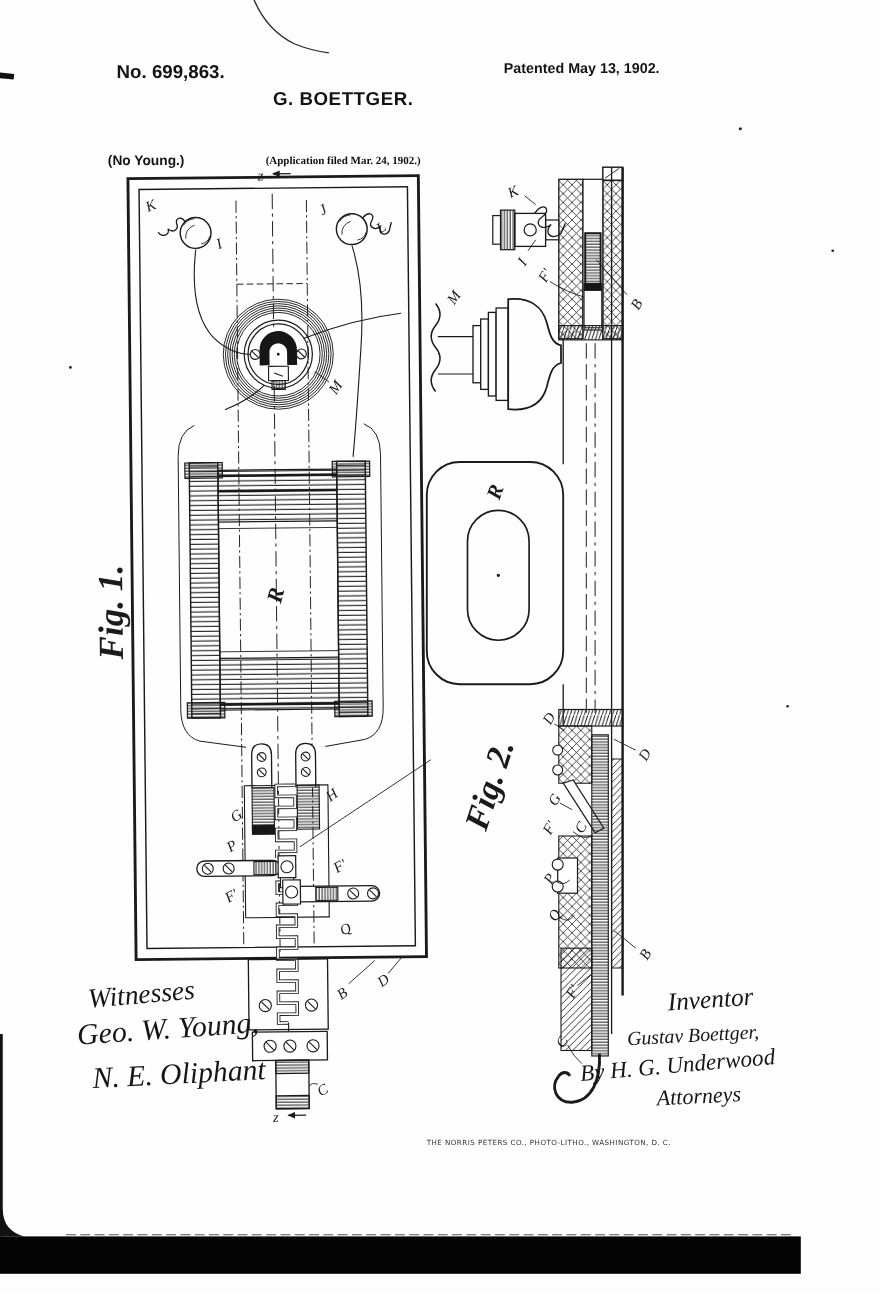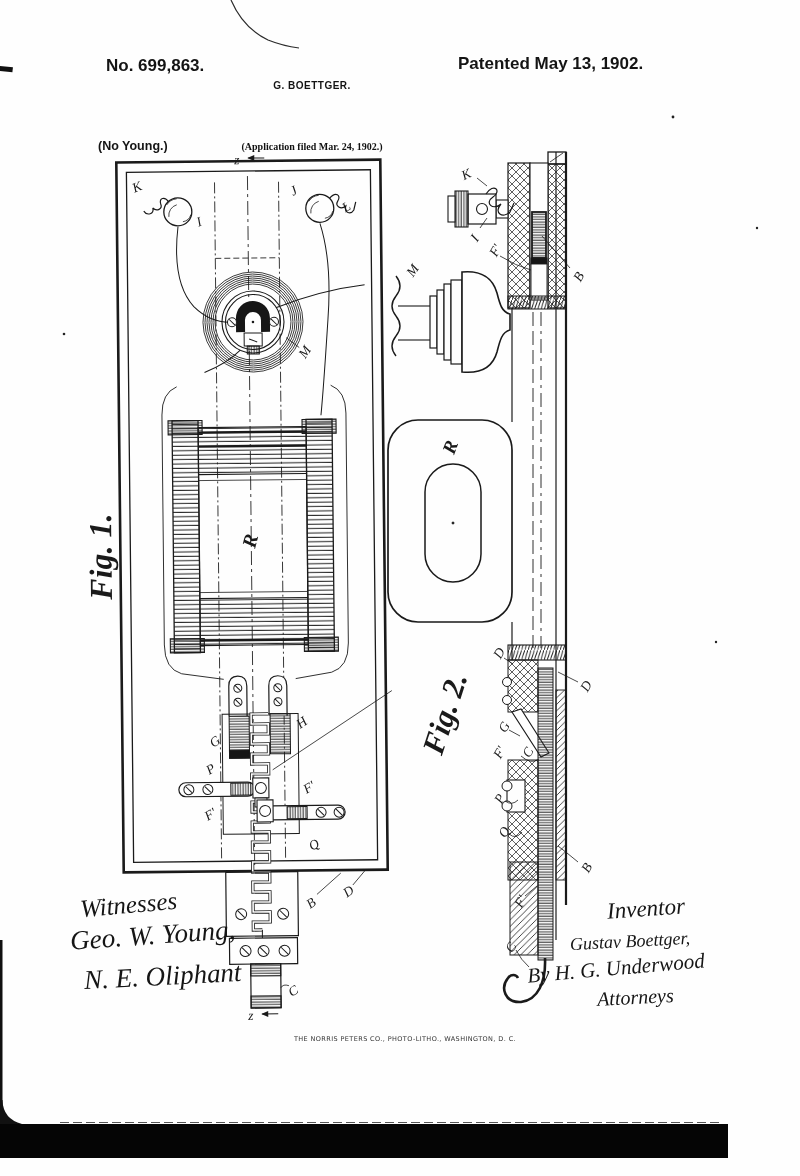--- a/index.html
+++ b/index.html
@@ -12,22 +12,22 @@
   svg text{fill:#1a1a1a;}
   .reflbl{font-family:"Liberation Serif",serif;font-style:italic;font-size:13.5px;}
   .cap{font-family:"Liberation Serif",serif;font-style:italic;font-weight:bold;}
 </style>
 </head>
 <body>
 
 <div id="page">
 
   <div class="abs hdr" style="left:106px;top:56px;font-size:17px;">No. 699,863.</div>
-  <div class="abs hdr" style="left:458px;top:54px;font-size:17px;">Patented May 13, 1902.</div>
-  <div class="abs hdr ctr" style="top:80px;font-size:10px;letter-spacing:.5px;">G. BOETTGER.</div>
+  <div class="abs hdr" style="left:458px;top:54px;font-size:13px;">Patented May 13, 1902.</div>
+  <div class="abs hdr ctr" style="top:80px;font-size:17px;letter-spacing:.5px;">G. BOETTGER.</div>
   <div class="abs ctr" style="position:absolute;top:125px;font-family:'Liberation Serif',serif;font-size:10px;font-weight:bold;margin-top:16px;">(Application filed Mar. 24, 1902.)</div>
   <div class="abs hdr" style="left:98px;top:139px;font-size:12.5px;">(No Young.)</div>
 
   <svg class="abs" style="left:0;top:0;" width="800" height="1176" viewBox="0 0 800 1176">
     <defs>
       <pattern id="patH25" width="4" height="2.6" patternUnits="userSpaceOnUse">
           <path d="M0,1H4" stroke="#1a1a1a" stroke-width="0.9"></path>
         </pattern>
       <pattern id="patH45" width="6" height="4.4" patternUnits="userSpaceOnUse">
           <path d="M0,1.2H6" stroke="#1a1a1a" stroke-width="1"></path>
@@ -346,15 +346,15 @@
   </svg>
 
   <div class="abs script" style="left:80px;top:891px;font-size:25px;transform:rotate(-5deg);">Witnesses</div>
   <div class="abs script" style="left:70px;top:920px;font-size:27px;transform:rotate(-4deg);">Geo. W. Young,</div>
   <div class="abs script" style="left:84px;top:961px;font-size:27px;transform:rotate(-3deg);">N. E. Oliphant</div>
   <div class="abs script" style="left:607px;top:896px;font-size:23px;transform:rotate(-4deg);">Inventor</div>
   <div class="abs script" style="left:570px;top:931px;font-size:18px;transform:rotate(-3deg);">Gustav Boettger,</div>
   <div class="abs script" style="left:527px;top:956px;font-size:21px;transform:rotate(-5deg);">By H. G. Underwood</div>
   <div class="abs script" style="left:597px;top:986px;font-size:20px;transform:rotate(-3deg);">Attorneys</div>
 
-  <div class="abs" style="left:200px;top:1035px;width:410px;text-align:center;font-family:'DejaVu Sans',sans-serif;font-size:6.5px;letter-spacing:.4px;color:#333;">THE NORRIS PETERS CO., PHOTO-LITHO., WASHINGTON, D. C.</div>
+  <div class="abs" style="left:200px;top:1035px;width:410px;text-align:right;font-family:'DejaVu Sans',sans-serif;font-size:6.5px;letter-spacing:.4px;color:#333;">THE NORRIS PETERS CO., PHOTO-LITHO., WASHINGTON, D. C.</div>
 
 </div>
 
 </body></html>

